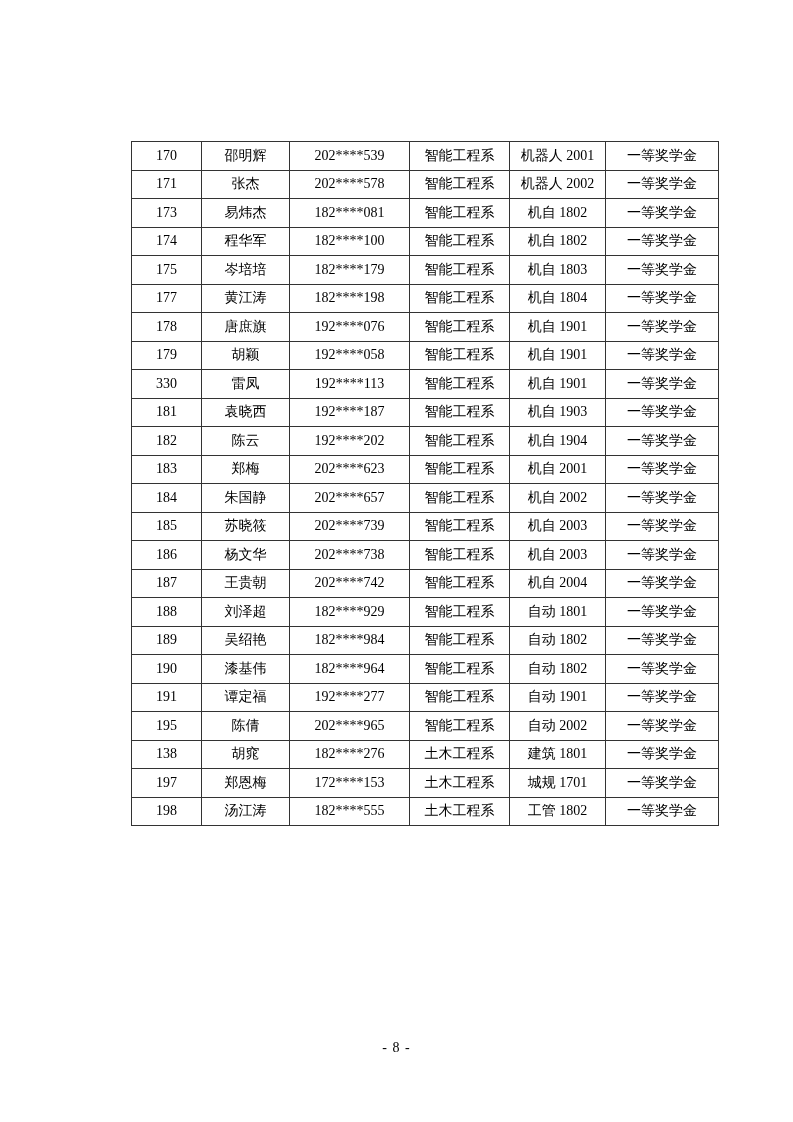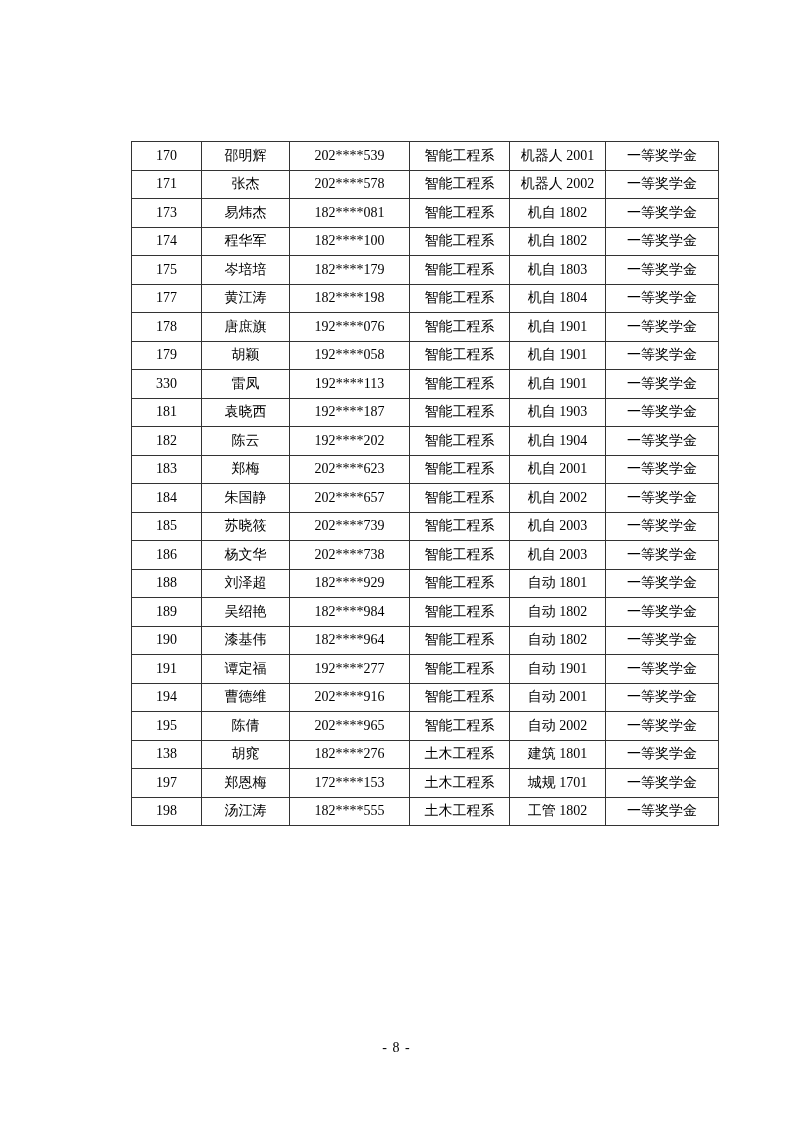--- a/index.html
+++ b/index.html
@@ -169,20 +169,28 @@
   </tr>
         <tr>
     <td>186</td>
     <td>杨文华</td>
     <td>202****738</td>
     <td>智能工程系</td>
     <td>机自 2003</td>
     <td>一等奖学金</td>
   </tr>
         <tr>
+    <td>187</td>
+    <td>王贵朝</td>
+    <td>202****742</td>
+    <td>智能工程系</td>
+    <td>机自 2004</td>
+    <td>一等奖学金</td>
+  </tr>
+        <tr>
     <td>188</td>
     <td>刘泽超</td>
     <td>182****929</td>
     <td>智能工程系</td>
     <td>自动 1801</td>
     <td>一等奖学金</td>
   </tr>
         <tr>
     <td>189</td>
     <td>吴绍艳</td>
@@ -198,28 +206,20 @@
     <td>智能工程系</td>
     <td>自动 1802</td>
     <td>一等奖学金</td>
   </tr>
         <tr>
     <td>191</td>
     <td>谭定福</td>
     <td>192****277</td>
     <td>智能工程系</td>
     <td>自动 1901</td>
-    <td>一等奖学金</td>
-  </tr>
-        <tr>
-    <td>194</td>
-    <td>曹德维</td>
-    <td>202****916</td>
-    <td>智能工程系</td>
-    <td>自动 2001</td>
     <td>一等奖学金</td>
   </tr>
         <tr>
     <td>195</td>
     <td>陈倩</td>
     <td>202****965</td>
     <td>智能工程系</td>
     <td>自动 2002</td>
     <td>一等奖学金</td>
   </tr>

